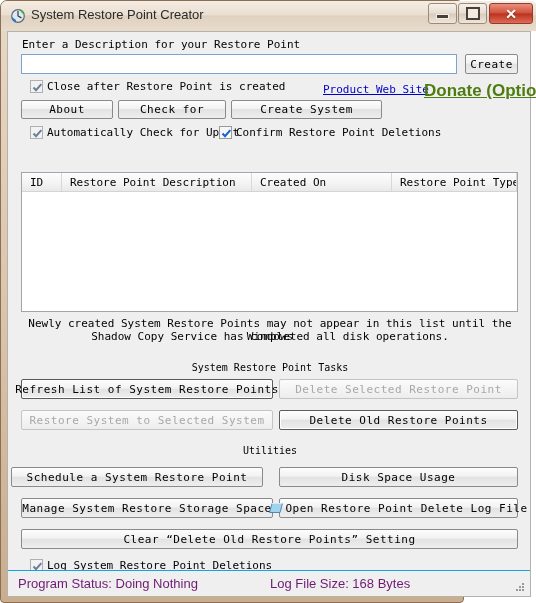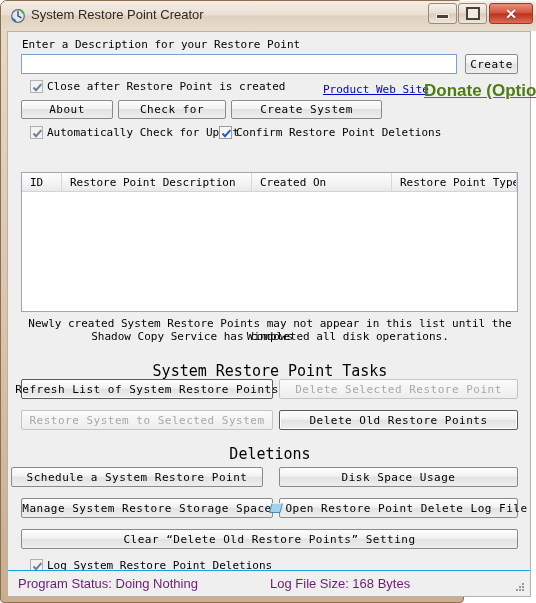--- a/index.html
+++ b/index.html
@@ -225,21 +225,21 @@
     font-size: 11px;
     color: #000;
     line-height: 13px;
   }
 
   .section-title {
     position: absolute;
     left: 0; width: 524px;
     text-align: center;
     font-family: "DejaVu Sans Mono", monospace;
-    font-size: 15px;
+    font-size: 10px;
     color: #000;
   }
 
   
   #statusbar {
     position: absolute;
     left: 0; bottom: 0;
     width: 522px; height: 26px;
     box-sizing: border-box;
     border-top: 1px solid #0ea5e9;
@@ -344,21 +344,21 @@
     <span class="note" style="top:285px;">Newly created System Restore Points may not appear in this list until the Windows</span>
     <span class="note" style="top:298px;">Shadow Copy Service has completed all disk operations.</span>
 
     <span class="section-title" style="top:330px;">System Restore Point Tasks</span>
 
     <div class="btn focused" style="left:13px; top:347px; width:252px; height:20px;">Refresh List of System Restore Points</div>
     <div class="btn disabled" style="left:271px; top:347px; width:239px; height:20px;">Delete Selected Restore Point</div>
     <div class="btn disabled" style="left:13px; top:378px; width:252px; height:20px;">Restore System to Selected System</div>
     <div class="btn focused" style="left:271px; top:378px; width:239px; height:20px;">Delete Old Restore Points</div>
 
-    <span class="section-title" style="top:413px;">Deletions</span>
+    <span class="section-title" style="top:413px;">Utilities</span>
 
     <div class="btn" style="left:3px; top:435px; width:252px; height:20px;">Schedule a System Restore Point</div>
     <div class="btn" style="left:271px; top:435px; width:239px; height:20px;">Disk Space Usage</div>
     <div class="btn" style="left:13px; top:466px; width:252px; height:20px;">Manage System Restore Storage Space</div>
 
     <div class="btn" style="left:271px; top:466px; width:239px; height:20px;">
       <span class="logicon">
         <svg width="14" height="12" viewBox="0 0 14 12">
           <path d="M0.5 10.5 L3 1.5 L13.5 1.5 L11 10.5 Z" fill="#9fd4ef" stroke="#3f7fa8" stroke-width="0.9"></path>
           <path d="M3 1.5 L13.5 1.5" stroke="#ffffff" stroke-width="0.8"></path>

